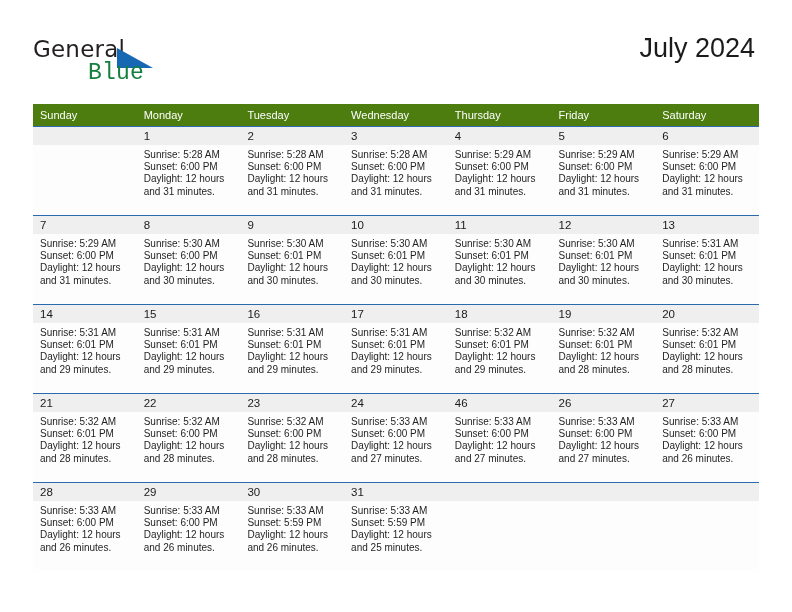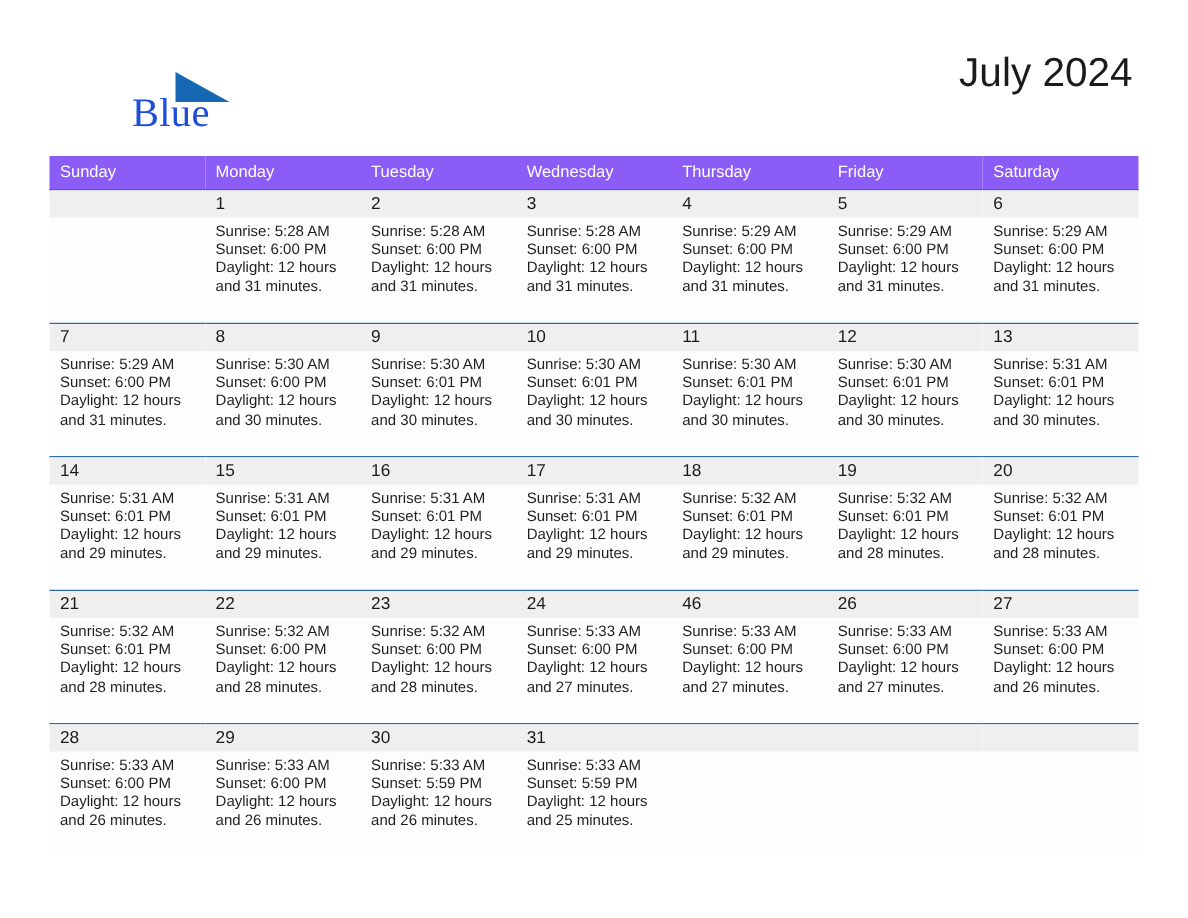--- a/index.html
+++ b/index.html
@@ -42,24 +42,24 @@
     top: 0;
     font-size: 23px;
     letter-spacing: 0.2px;
     color: #231f20;
     font-family: "DejaVu Sans", sans-serif;
   }
   .brand-blue {
     position: absolute;
     left: 55px;
     top: 24px;
-    font-size: 27px;
+    font-size: 23px;
     letter-spacing: 0.2px;
-    color: #1d4ed8;
-    font-family: Liberation Serif, serif;
+    color: #15803d;
+    font-family: Liberation Mono, monospace;
   }
   .brand-flag {
     position: absolute;
     left: 84px;
     top: 12px;
     width: 0;
     height: 0;
     border-left: 36px solid #1668b3;
     border-top: 20px solid transparent;
   }
@@ -89,21 +89,21 @@
   
   .calendar {
     position: absolute;
     left: 33px;
     top: 104px;
     width: 726px;
     border-collapse: collapse;
     table-layout: fixed;
   }
   .calendar th {
-    background: #8b5cf6;
+    background: #4d7c0f;
     color: #ffffff;
     font-size: 11px;
     font-weight: normal;
     text-align: left;
     padding: 5px 0 5px 7px;
     height: 12px;
     border: none;
   }
   .calendar td {
     width: 103.7px;
@@ -141,20 +141,21 @@
   }
 </style>
 </head>
 <body>
 
 <div class="page">
 
   <div class="top">
 
     <div class="brand">
+      <span class="brand-general">General</span>
       <span class="brand-flag"></span>
       <span class="brand-blue">Blue</span>
     </div>
 
     <div class="title-block">
       <div class="cal-title">July 2024</div>
     </div>
 
   </div>
 

